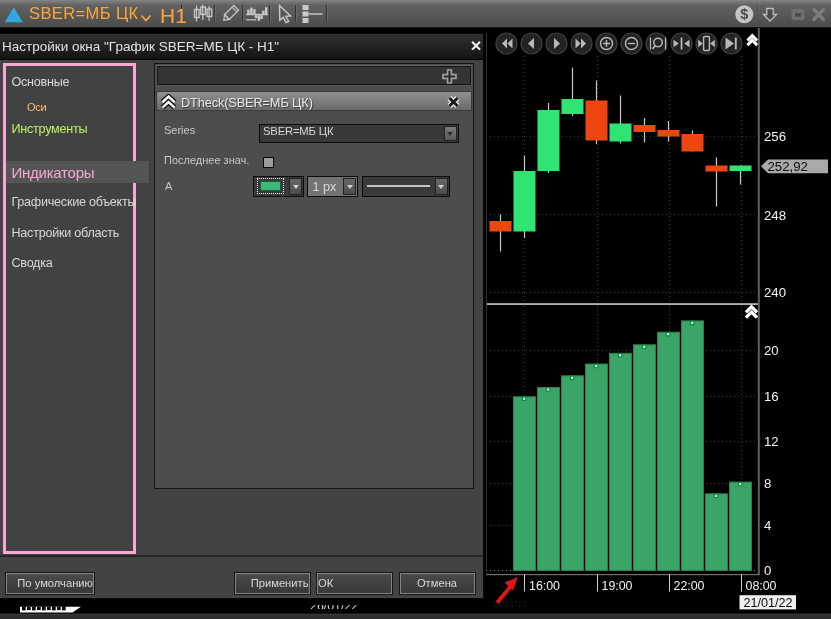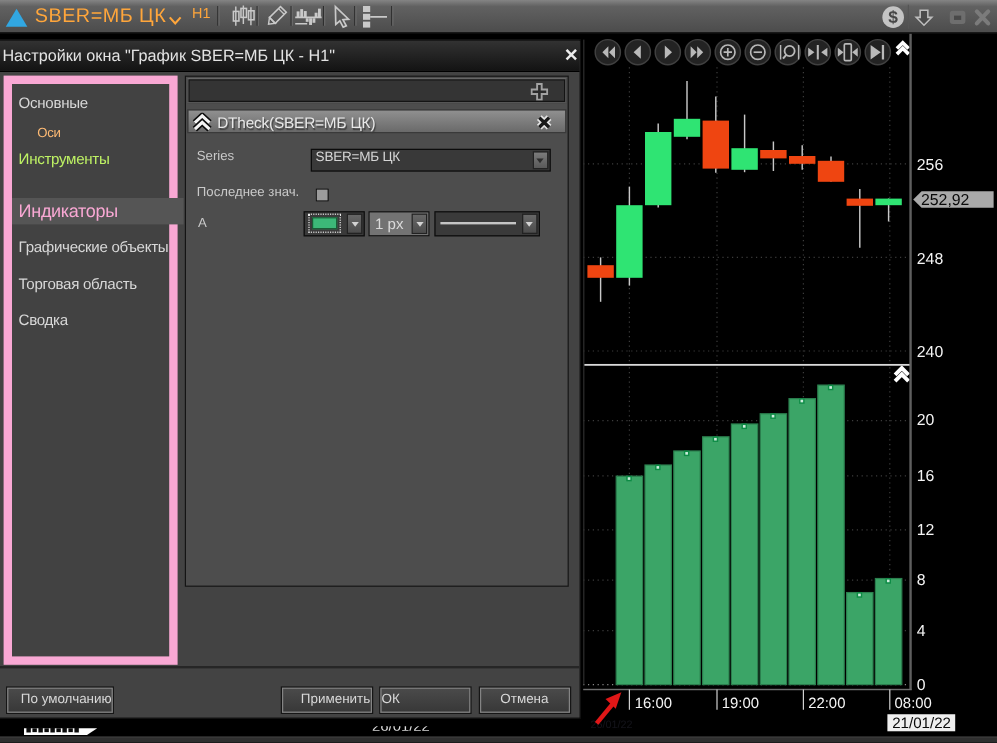--- a/index.html
+++ b/index.html
@@ -214,35 +214,35 @@
 <line x1="757" y1="4" x2="757" y2="24" stroke="#555" stroke-width="1"></line>
 <path d="M766.8 8.5 h6.4 v6 h3.3 l-6.5 6.5 l-6.5 -6.5 h3.3 Z" fill="#4a4a4a" stroke="#bdbdbd" stroke-width="1.3"></path>
 <rect x="791.5" y="9" width="13" height="11" rx="2.5" fill="#6e6e6e"></rect>
       <rect x="795" y="13" width="6" height="3.6" fill="#494949"></rect>
 <path d="M814 9.5 L823.5 19.5 M823.5 9.5 L814 19.5" stroke="#7b7b7b" stroke-width="3.4" stroke-linecap="round"></path>
 </svg>
 <div class="abs" style="left:29px;top:4px;font-size:16.5px;color:#ffa63b;letter-spacing:0.4px">SBER=МБ ЦК</div>
 <div class="abs" style="left:140px;top:9px;width:12px;height:10px"><svg width="12" height="10" xmlns="http://www.w3.org/2000/svg">
         <path d="M1.5 2.5 L6 7.5 L10.5 2.5" fill="none" stroke="#ffa63b" stroke-width="1.8"></path>
       </svg></div>
-<div class="abs" style="left:160px;top:4px;font-size:12px;color:#ffa63b">H1</div>
+<div class="abs" style="left:160px;top:4px;font-size:21px;color:#ffa63b">H1</div>
 </div>
 <div class="abs" style="left:0;top:33px;width:484px;height:566px;background:#434343;border:1px solid #090909;border-left:none;z-index:2">
 <div class="abs" style="left:0;top:0;width:483px;height:26px;background:linear-gradient(#323232,#131313);border-bottom:1px solid #000">
       <div class="abs" style="left:2px;top:5px;font-size:13.5px;color:#e3e3e3">Настройки окна "График SBER=МБ ЦК - H1"</div>
       <div class="abs" style="left:470px;top:3.5px;font-size:14.5px;color:#ededed;font-weight:bold">✕</div>
     </div>
-<div class="abs" style="left:3px;top:29px;width:145px;height:491px;background:#424242;border:7px solid #f9a8d4">
+<div class="abs" style="left:3px;top:29px;width:133px;height:491px;background:#424242;border:3px solid #f9a8d4">
 <div class="abs" style="left:0px;top:94.5px;width:143px;height:22px;background:#555555"></div>
 <div class="abs" style="left:5.5px;top:9.2px;font-size:12.6px;letter-spacing:-0.25px;color:#d8d8d8;white-space:nowrap">Основные</div>
 <div class="abs" style="left:21px;top:35.4px;font-size:11px;letter-spacing:-0.25px;color:#fdba74;white-space:nowrap">Оси</div>
 <div class="abs" style="left:5.5px;top:56px;font-size:12.6px;letter-spacing:-0.25px;color:#bef264;white-space:nowrap">Инструменты</div>
 <div class="abs" style="left:5.5px;top:97.8px;font-size:15px;letter-spacing:-0.25px;color:#f9a8d4;white-space:nowrap">Индикаторы</div>
 <div class="abs" style="left:5.5px;top:128.7px;font-size:12.6px;letter-spacing:-0.25px;color:#d8d8d8;white-space:nowrap">Графические объекты</div>
-<div class="abs" style="left:5.5px;top:159.7px;font-size:12.6px;letter-spacing:-0.25px;color:#d8d8d8;white-space:nowrap">Торговая область</div>
+<div class="abs" style="left:5.5px;top:159.7px;font-size:12.6px;letter-spacing:-0.25px;color:#d8d8d8;white-space:nowrap">Настройки область</div>
 <div class="abs" style="left:5.5px;top:189.5px;font-size:12.6px;letter-spacing:-0.25px;color:#d8d8d8;white-space:nowrap">Сводка</div>
 </div>
 <div class="abs" style="left:154px;top:29px;width:320px;height:426px;background:#4d4d4d;border:1px solid #141414">
 <div class="abs" style="left:1px;top:1px;width:316px;height:21px;background:#343434;border:1px solid #555;border-top-color:#666;box-shadow:inset 0 0 0 1px #141414">
         <div class="abs" style="right:14px;top:3px"><svg width="15" height="15" viewBox="0 0 15 15" xmlns="http://www.w3.org/2000/svg">
             <path d="M5.6 1 h3.8 v4.6 h4.6 v3.8 h-4.6 v4.6 h-3.8 v-4.6 h-4.6 v-3.8 h4.6 Z" fill="#2b2b2b" stroke="#a2a2a2" stroke-width="1.6"></path>
           </svg></div>
       </div>
 <div class="abs" style="left:1px;top:26.5px;width:316px;height:20px;background:linear-gradient(#909090,#6a6a6a);border:1px solid #3a3a3a">
         <div class="abs" style="left:2.5px;top:2px"><svg width="17" height="16" viewBox="0 0 17 16" xmlns="http://www.w3.org/2000/svg">

